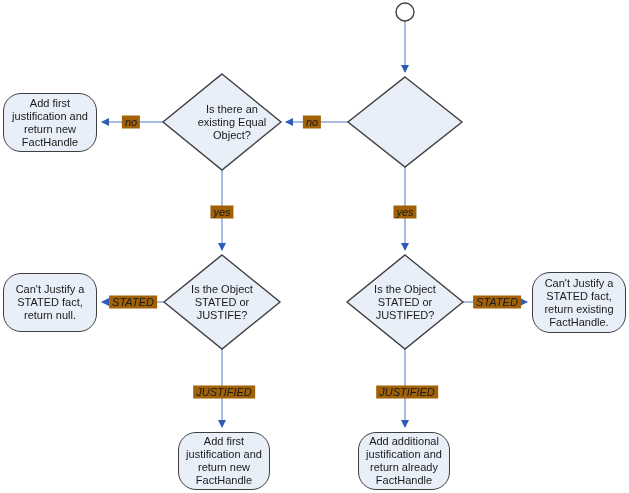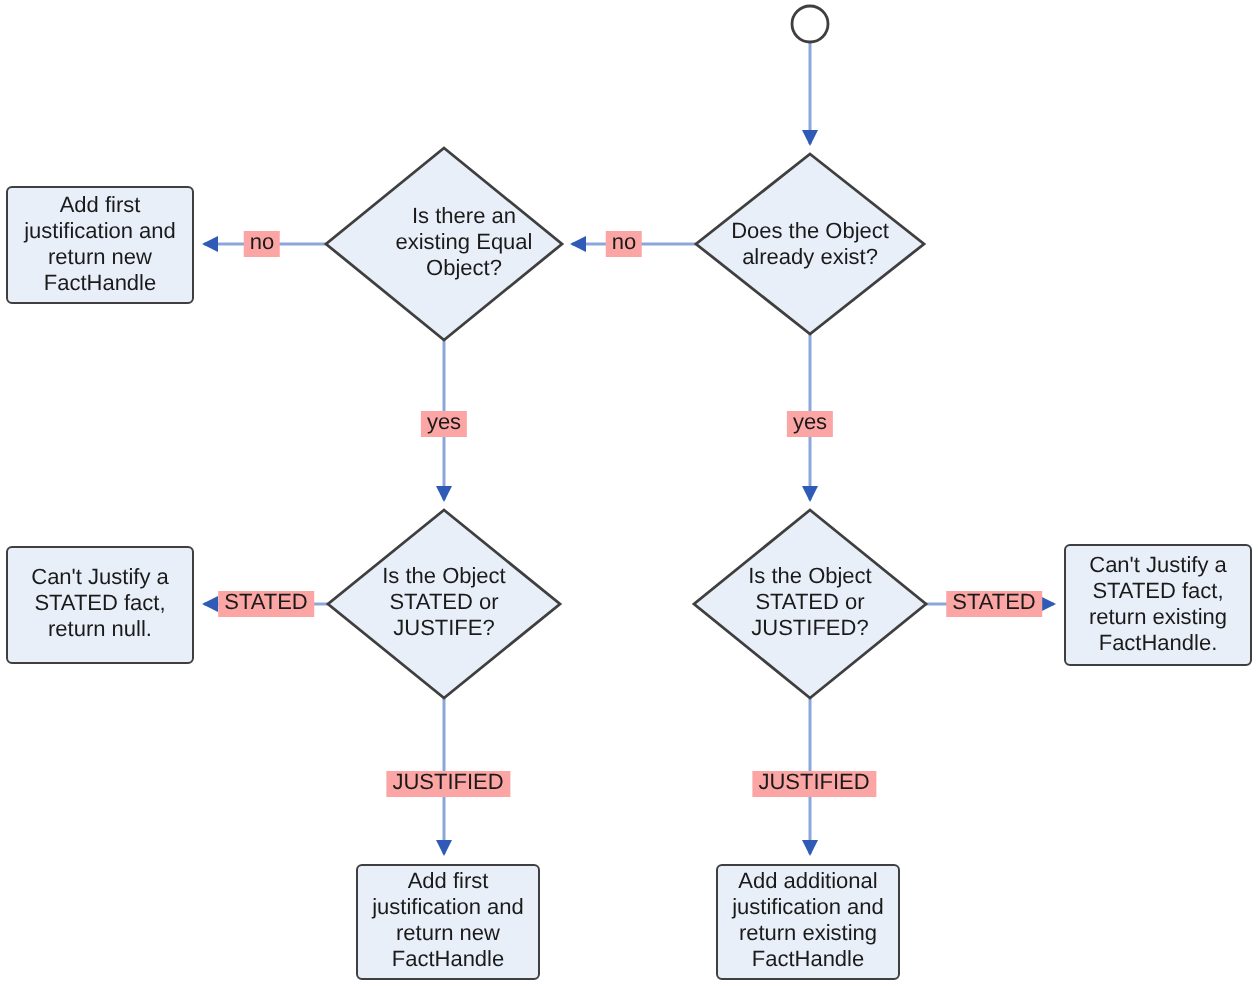--- a/index.html
+++ b/index.html
@@ -16,40 +16,41 @@
   }
   #wires {
     position: absolute;
     left: 0; top: 0;
     width: 629px; height: 493px;
   }
   .box {
     position: absolute;
     background: var(--node-fill, #e9eff9);
     border: 1.4px solid var(--node-border, #3f3f3f);
-    border-radius: 3px;
+    border-radius: 18px;
     display: flex;
     align-items: center;
     justify-content: center;
     text-align: center;
     white-space: pre-line;
     box-sizing: border-box;
   }
   .dtext {
     position: absolute;
     transform: translate(-50%, -50%);
     text-align: center;
     white-space: pre-line;
   }
   .edge-label {
     position: absolute;
     transform: translate(-50%, -50%);
-    background: #fca5a5;
+    background: #a16207;
     padding: 0 3px;
     white-space: nowrap;
+    font-style: italic;
   }
   svg line { stroke: var(--line, #8ba7d9); stroke-width: 1.5; }
   svg .shape { fill: var(--node-fill, #e9eff9); stroke: var(--node-border, #3f3f3f); stroke-width: 1.4; }
   svg .start { fill: #ffffff; stroke: var(--node-border, #3f3f3f); stroke-width: 1.4; }
 </style>
 </head>
 <body>
 
 <div id="canvas">
 
@@ -70,22 +71,20 @@
     <line x1="222" y1="349" x2="222" y2="427" marker-end="url(#arrow)"></line>
     <line x1="405" y1="349" x2="405" y2="427" marker-end="url(#arrow)"></line>
 
     <circle class="start" cx="405" cy="12" r="9"></circle>
     <polygon class="shape" points="405,77 462,122 405,167 348,122"></polygon>
     <polygon class="shape" points="222,74 281,122 222,170 163,122"></polygon>
     <polygon class="shape" points="222,255 280,302 222,349 164,302"></polygon>
     <polygon class="shape" points="405,255 463,302 405,349 347,302"></polygon>
   </svg>
 
-  <div class="dtext" style="left:405px; top:123px; width:110px;">Does the Object
-already exist?</div>
   <div class="dtext" style="left:232px; top:122px; width:104px;">Is there an
 existing Equal
 Object?</div>
   <div class="dtext" style="left:222px; top:302px; width:104px;">Is the Object
 STATED or
 JUSTIFE?</div>
   <div class="dtext" style="left:405px; top:302px; width:104px;">Is the Object
 STATED or
 JUSTIFED?</div>
 
@@ -99,21 +98,21 @@
   <div class="box" style="left:532px; top:272px; width:94px; height:61px;">Can't Justify a
 STATED fact,
 return existing
 FactHandle.</div>
   <div class="box" style="left:178px; top:432px; width:92px; height:58px;">Add first
 justification and
 return new
 FactHandle</div>
   <div class="box" style="left:358px; top:432px; width:92px; height:58px;">Add additional
 justification and
-return existing
+return already
 FactHandle</div>
 
   <span class="edge-label" style="left:312px; top:122px;">no</span>
   <span class="edge-label" style="left:131px; top:122px;">no</span>
   <span class="edge-label" style="left:222px; top:212px;">yes</span>
   <span class="edge-label" style="left:405px; top:212px;">yes</span>
   <span class="edge-label" style="left:133px; top:302px;">STATED</span>
   <span class="edge-label" style="left:497px; top:302px;">STATED</span>
   <span class="edge-label" style="left:224px; top:392px;">JUSTIFIED</span>
   <span class="edge-label" style="left:407px; top:392px;">JUSTIFIED</span>

